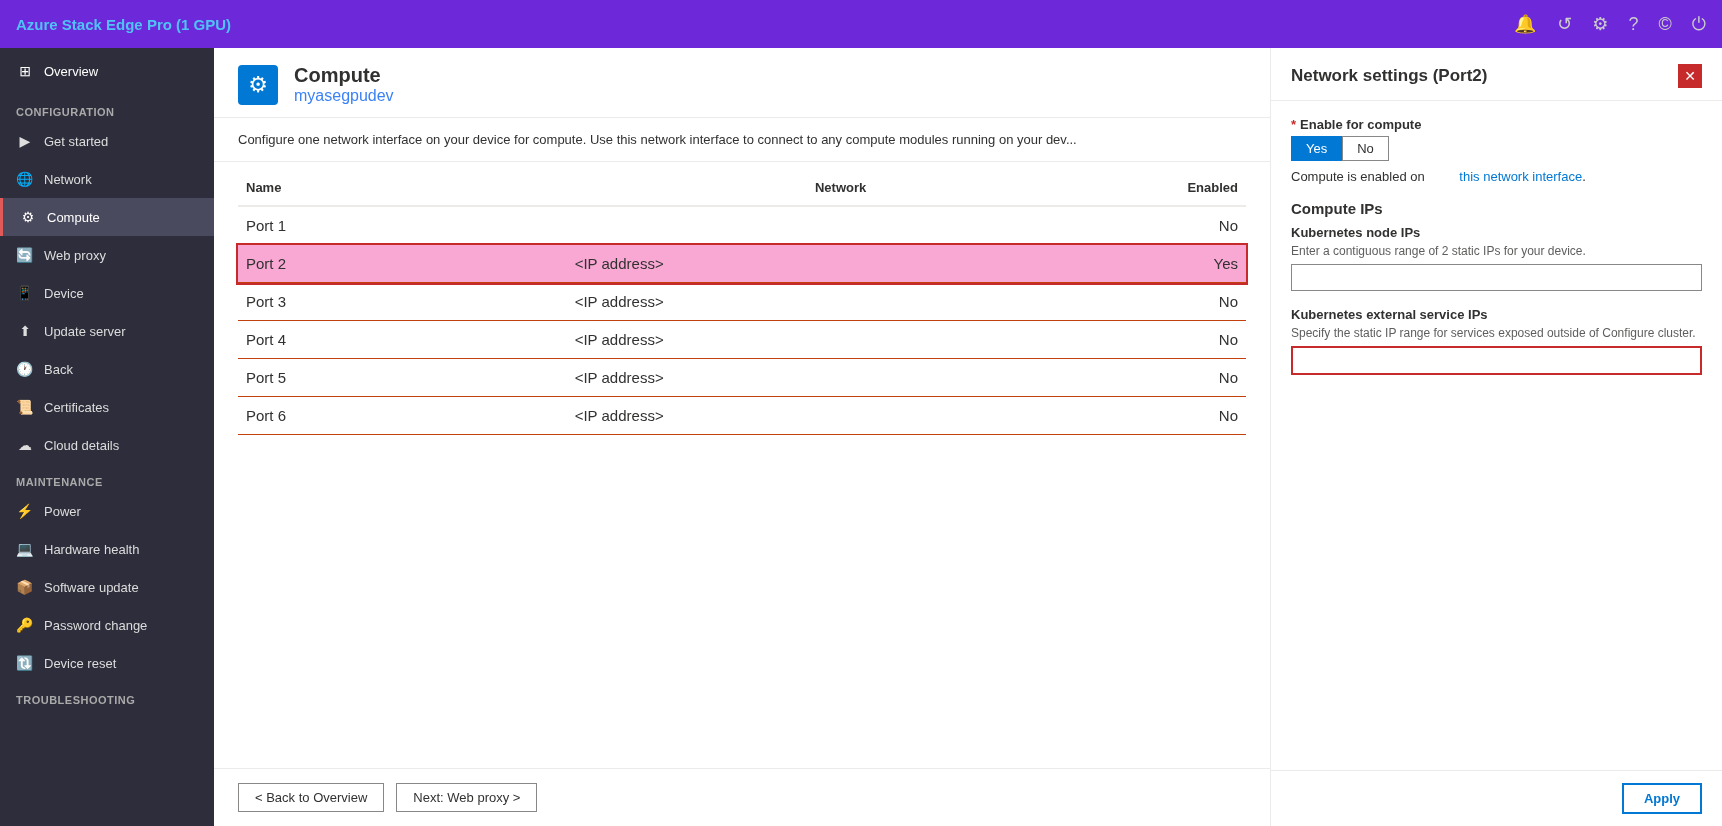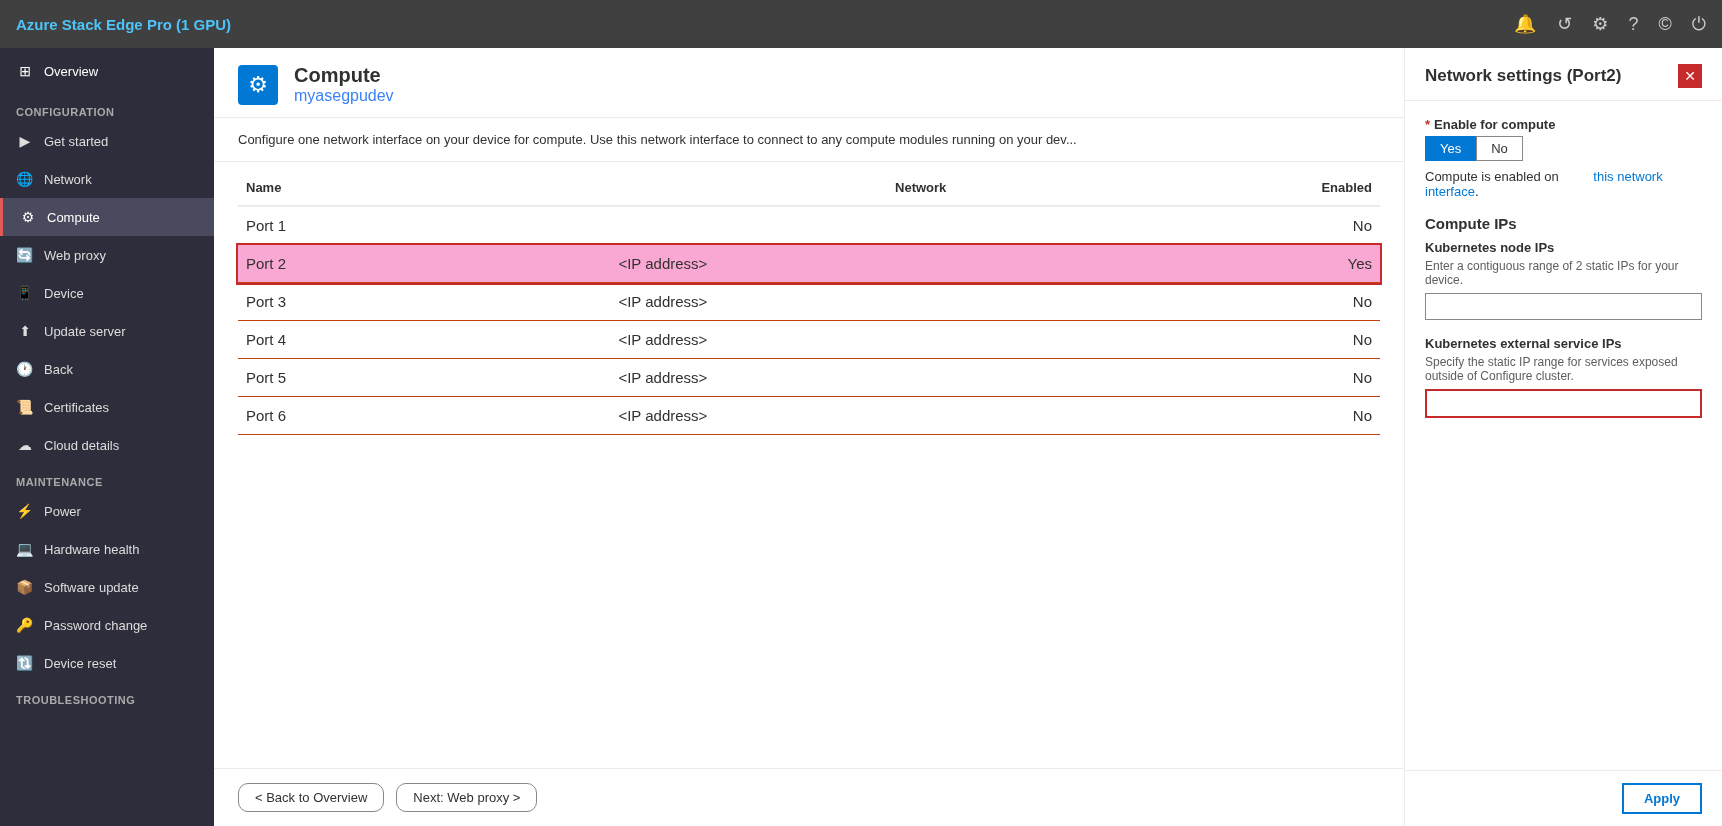--- a/index.html
+++ b/index.html
@@ -1,21 +1,21 @@
 <!DOCTYPE html>
 <html><head>
   <meta charset="utf-8">
   <style>
     * { box-sizing: border-box; margin: 0; padding: 0; font-family: 'Segoe UI', Arial, sans-serif; }
     body { width: 1722px; height: 826px; overflow: hidden; background: #f3f2f1; display: flex; flex-direction: column; }
 
     
     .topbar {
       height: 48px;
-      background: #404040;
+      background: #6d28d9;
       display: flex;
       align-items: center;
       justify-content: space-between;
       padding: 0 16px;
       flex-shrink: 0;
     }
     .topbar-title {
       color: #4fc3f7;
       font-size: 15px;
       font-weight: 600;
@@ -180,29 +180,29 @@
       gap: 12px;
       padding: 14px 24px;
       border-top: 1px solid #edebe9;
       background: #fff;
       flex-shrink: 0;
     }
     .btn {
       padding: 6px 16px;
       font-size: 13px;
       cursor: pointer;
-      border-radius: 10px;
+      border-radius: 0;
       border: 1px solid #8a8886;
       background: #fff;
       color: #323130;
     }
 
     
     .right-panel {
-      width: 318px;
+      width: 452px;
       background: #fff;
       border-left: 1px solid #edebe9;
       display: flex;
       flex-direction: column;
       flex-shrink: 0;
       overflow-y: auto;
     }
     .panel-header {
       display: flex;
       align-items: center;

